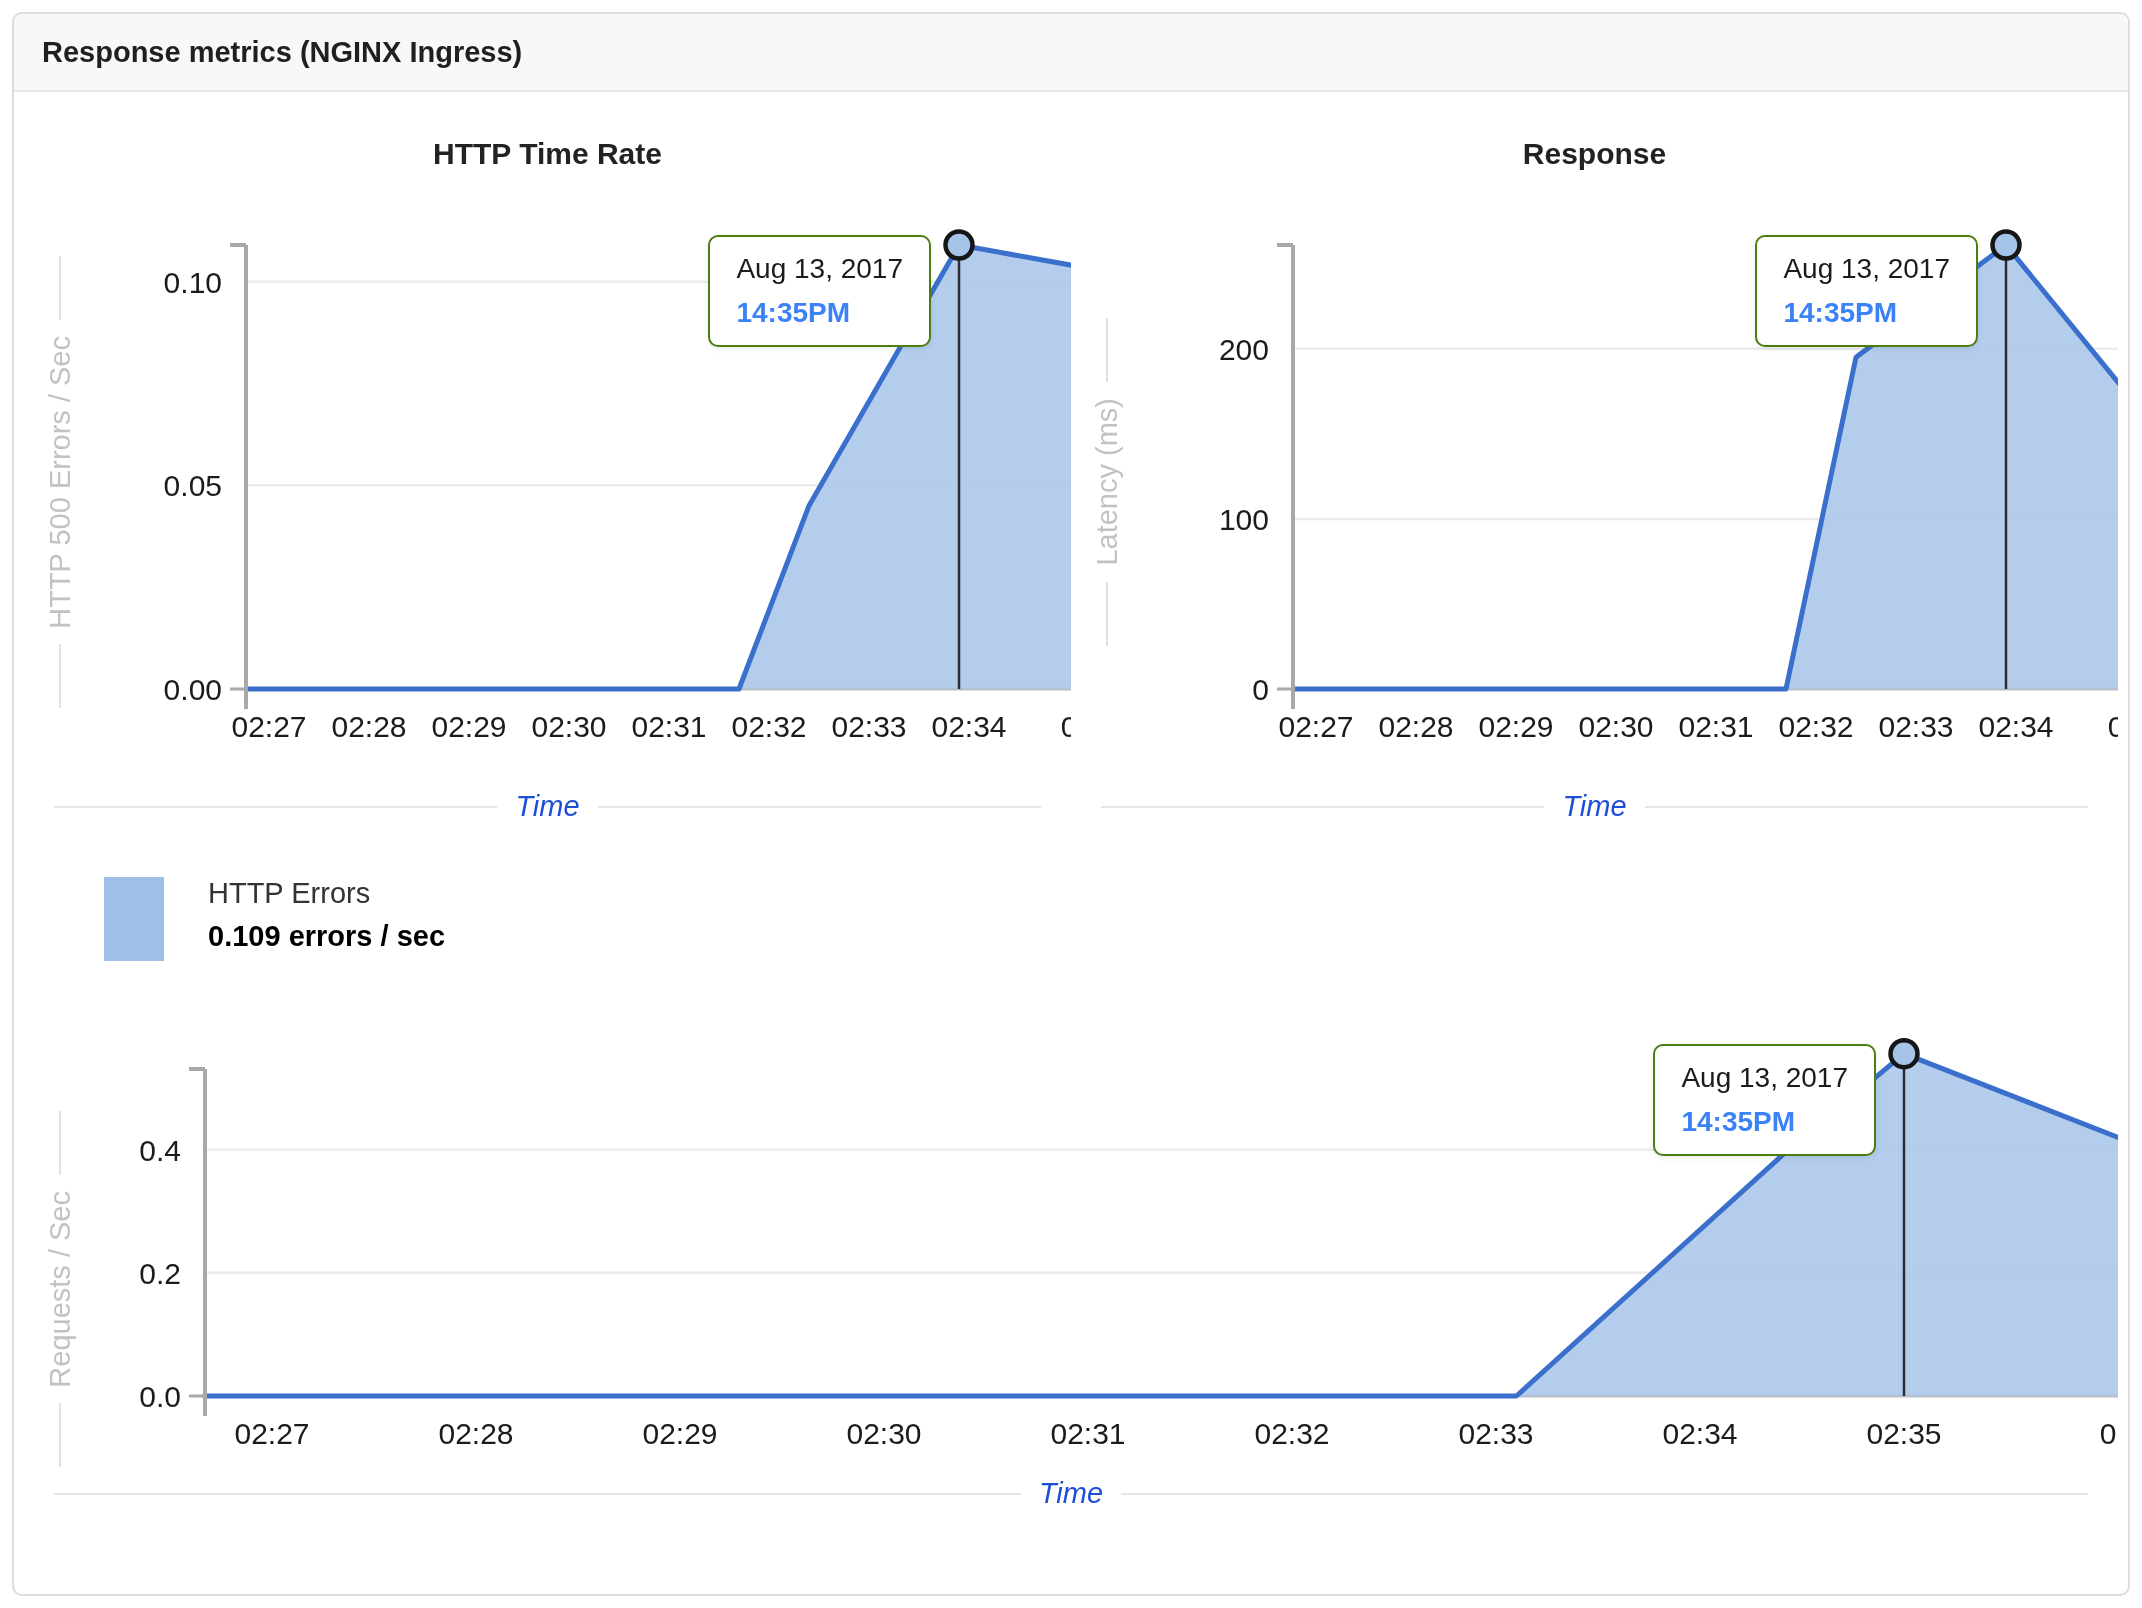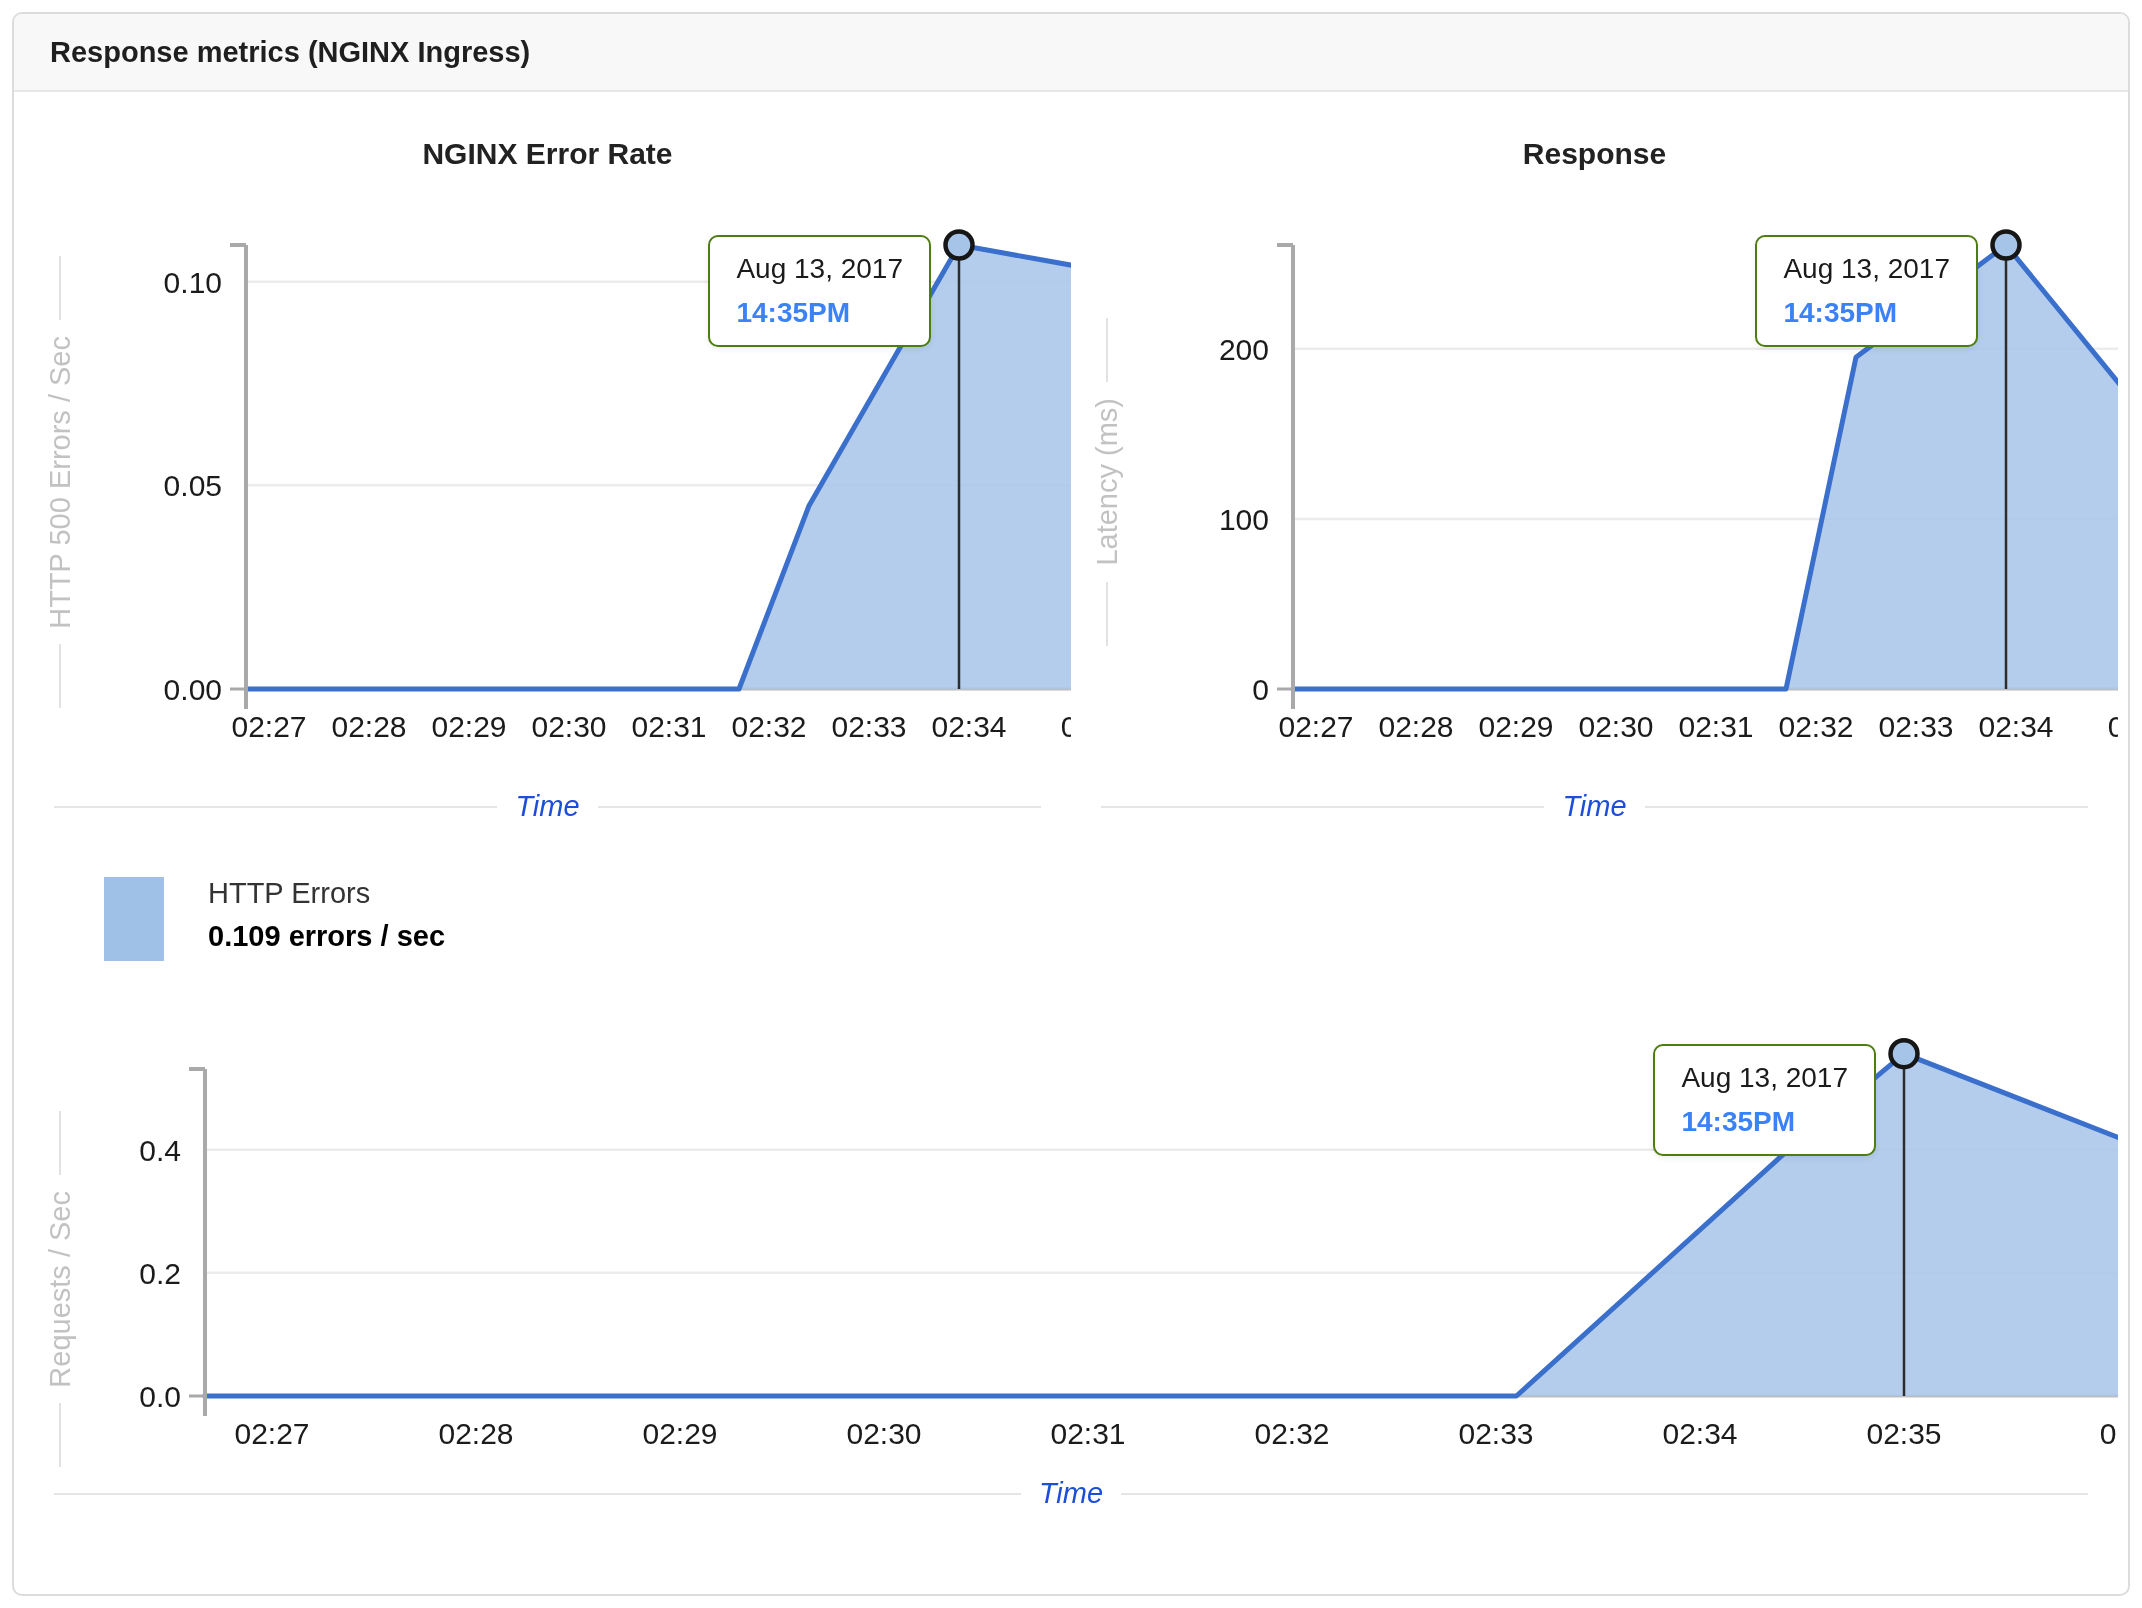--- a/index.html
+++ b/index.html
@@ -2,21 +2,21 @@
 <html><head>
 <meta charset="utf-8">
 <style>
   html,body{margin:0;padding:0;background:#fff;}
   .page{position:relative;width:2142px;height:1608px;background:#fff;
         font-family:"Liberation Sans",sans-serif;overflow:hidden;}
   .panel{position:absolute;left:12px;top:12px;width:2118px;height:1584px;
          box-sizing:border-box;border:2px solid #dcdcdc;border-radius:10px;
          background:#fff;overflow:hidden;}
   .panel-header{height:76px;background:#f8f8f8;border-bottom:2px solid #e7e7e7;
-                display:flex;align-items:center;padding:0 36px;}
+                display:flex;align-items:center;padding:0 28px;}
   .panel-title{font-size:29px;font-weight:bold;color:#1f1f1f;}
   .content{padding:40px 10px 0;}
   .top-row{display:flex;}
   .chart-card{width:1047px;position:relative;}
   .card3{width:2094px;position:relative;margin-top:40px;}
   .chart-title{font-size:30px;font-weight:bold;color:#222;text-align:center;
                height:44px;line-height:44px;margin-bottom:26px;}
   .card3 .chart-title{height:40px;line-height:40px;margin-bottom:18px;}
   .plot-wrap{position:relative;width:1047px;height:560px;overflow:hidden;}
   .card3 .plot-wrap{width:2094px;height:460px;}
@@ -49,21 +49,21 @@
 
     <div class="panel-header">
       <div class="panel-title">Response metrics (NGINX Ingress)</div>
     </div>
 
     <div class="content">
 
       <div class="top-row">
 
         <div class="chart-card">
-          <div class="chart-title">NGINX Error Rate</div>
+          <div class="chart-title">HTTP Time Rate</div>
           <div class="plot-wrap">
             <svg class="plot" viewBox="0 0 1047 560">
                 <line x1="222" y1="487" x2="1047" y2="487" stroke="#bdbdbd" stroke-width="3"></line>
                 <line x1="222" y1="283.33027522935777" x2="1047" y2="283.33027522935777" stroke="#ececec" stroke-width="2.5"></line>
                 <line x1="222" y1="79.66055045871559" x2="1047" y2="79.66055045871559" stroke="#ececec" stroke-width="2.5"></line>
                 <path d="M222.0,487.0 L715.0,487.0 L785.0,303.7 L935.0,43.0 L1071.0,67.4 L1071.0,487 L222.0,487 Z" fill="#aac6ea" fill-opacity="0.88" stroke="none"></path>
                 <path d="M222.0,487.0 L715.0,487.0 L785.0,303.7 L935.0,43.0 L1071.0,67.4" fill="none" stroke="#3a70cc" stroke-width="5" stroke-linejoin="round" stroke-linecap="round"></path>
                 <line x1="222" y1="43" x2="222" y2="507" stroke="#a9a9a9" stroke-width="4"></line>
                 <line x1="206" y1="43" x2="222" y2="43" stroke="#a9a9a9" stroke-width="4"></line>
                 <line x1="206" y1="487" x2="222" y2="487" stroke="#a9a9a9" stroke-width="3"></line>

